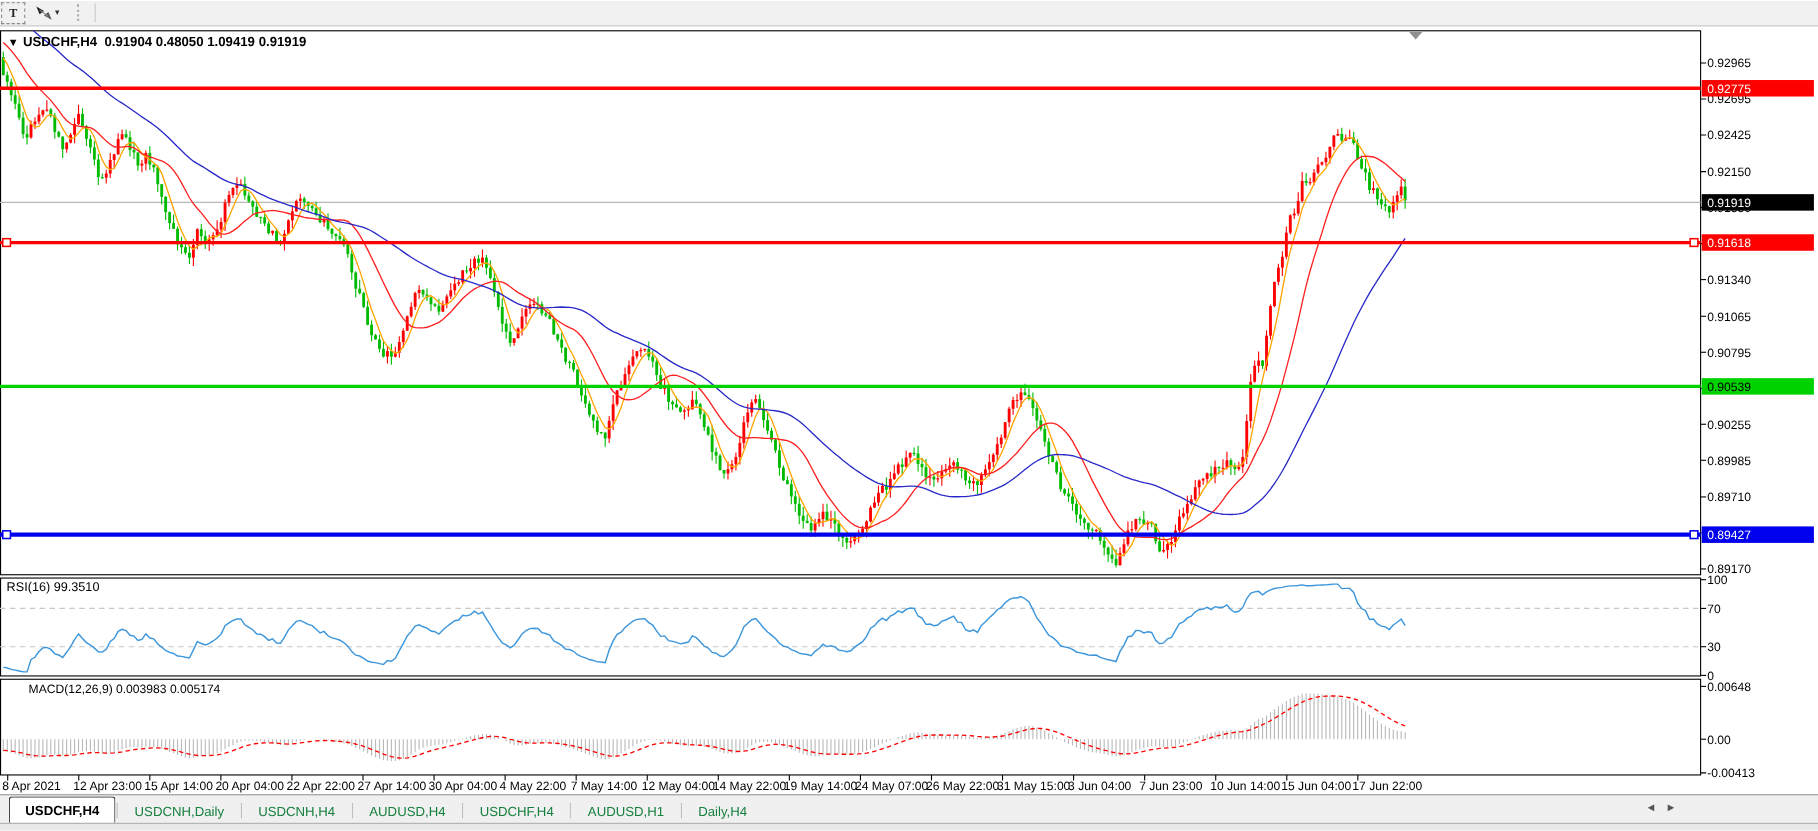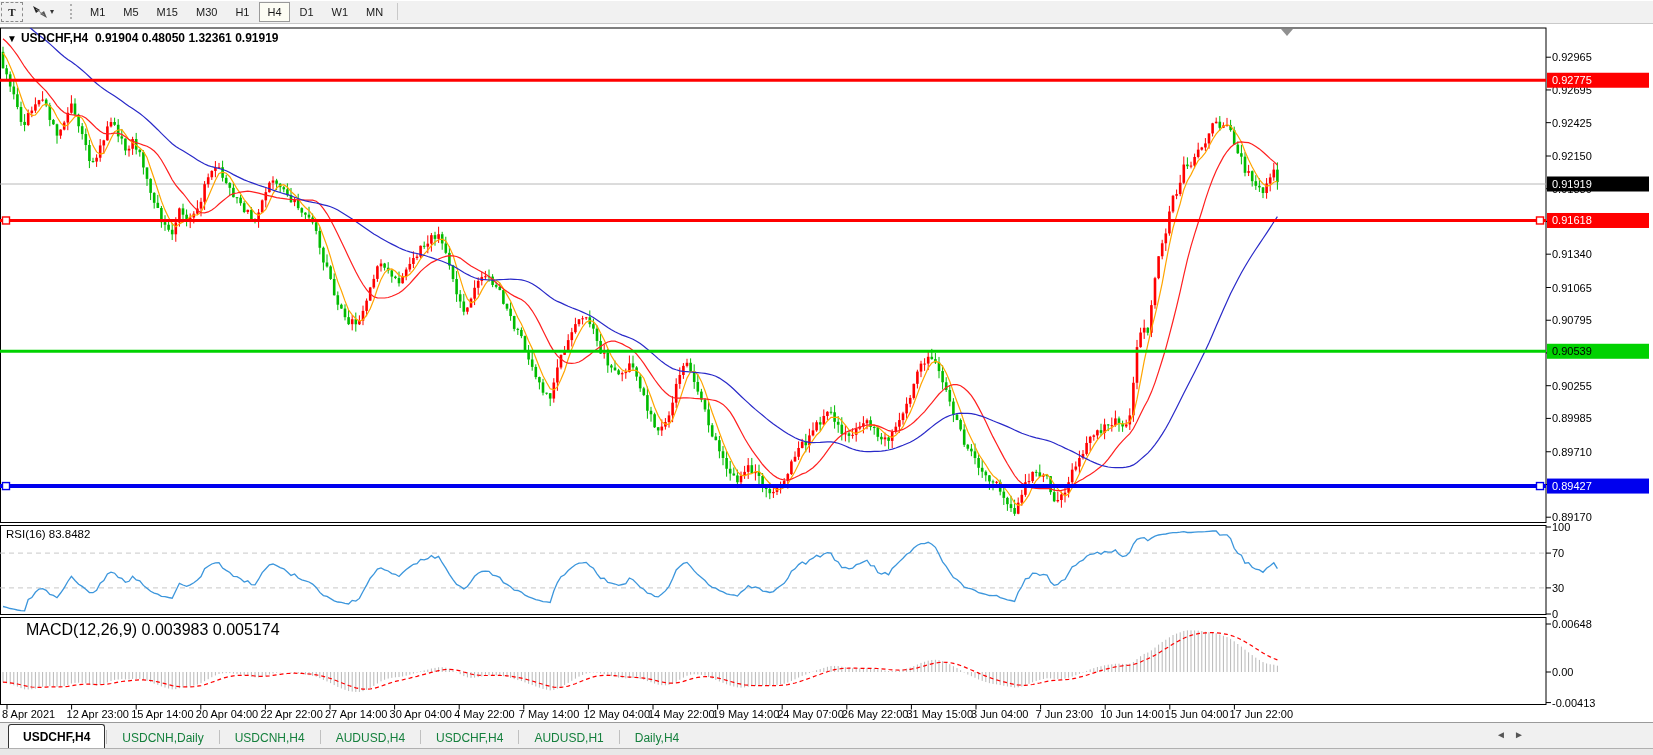--- a/index.html
+++ b/index.html
@@ -21,21 +21,21 @@
   .dd-arrow{font-size:8px;color:#333;}
 
   
   #chart{position:absolute;left:0;top:26px;}
 
   
   .overlay{position:absolute;z-index:5;font-size:12px;color:#000;white-space:nowrap;pointer-events:none;}
   #symbol-title{left:7px;top:31px;font-weight:bold;}
   #symbol-title .marker{font-size:10px;margin-right:4px;}
   #rsi-label{left:6px;top:528px;font-size:11.5px;}
-  #macd-label{left:6px;top:621px;font-size:16px;padding-left:20px;}
+  #macd-label{left:6px;top:621px;font-size:11px;padding-left:20px;}
 
   
   #tabbar{position:absolute;left:0;top:722px;width:1653px;height:26px;background:#f0f0f0;
     border-top:1px solid #9a9a9a;display:flex;align-items:flex-end;padding-left:8px;box-sizing:border-box;}
   .tab{display:inline-flex;align-items:center;height:21px;padding:0 14px;font-size:12px;color:#15803d;
     position:relative;cursor:default;}
   .tab.active{background:#ffffff;color:#000;font-weight:bold;border:1px solid #333;border-bottom:none;
     border-radius:3px 3px 0 0;height:23px;}
   .tabsep{width:1px;height:14px;background:#c0c0c0;margin:0 1px 4px 1px;}
   .tab-arrow{position:absolute;top:6px;font-size:10px;color:#555;cursor:default;}
@@ -53,31 +53,20 @@
     <span class="tbtn" id="text-tool-btn">T</span>
     <span class="tbtn" id="cursor-tool-btn">
       <svg width="16" height="14" viewBox="0 0 16 14">
         <polygon points="1,1 8,5 4,8" fill="#222"></polygon>
         <polygon points="15,13 8,9 12,6" fill="#555"></polygon>
         <line x1="4" y1="4" x2="12" y2="10" stroke="#888" stroke-width="1"></line>
       </svg>
       <span class="dd-arrow">▾</span>
     </span>
     <span class="grip"></span>
-    <span id="tf-buttons" style="display:inline-flex;">
-        <span class="tfbtn">M1</span>
-        <span class="tfbtn">M5</span>
-        <span class="tfbtn">M15</span>
-        <span class="tfbtn">M30</span>
-        <span class="tfbtn">H1</span>
-        <span class="tfbtn active">H4</span>
-        <span class="tfbtn">D1</span>
-        <span class="tfbtn">W1</span>
-        <span class="tfbtn">MN</span>
-      </span>
     <span class="vsep"></span>
   </div>
 
   <svg id="chart" width="1653" height="696" viewBox="0 26 1653 696">
       <defs>
         <clipPath id="clipMain">
           <rect x="0" y="28" width="1546" height="494.5"></rect>
         </clipPath>
         <clipPath id="clipRsi">
           <rect x="0" y="525.5" width="1546" height="89"></rect>
@@ -1269,24 +1258,24 @@
         <line x1="1105.1999999999998" y1="704.5" x2="1105.1999999999998" y2="709.5" stroke="#000" stroke-width="1"></line>
         <text x="1100.1999999999998" y="718" fill="#000" font-size="11" font-family="&quot;Liberation Sans&quot;,sans-serif">10 Jun 14:00</text>
         <line x1="1169.8" y1="704.5" x2="1169.8" y2="709.5" stroke="#000" stroke-width="1"></line>
         <text x="1164.8" y="718" fill="#000" font-size="11" font-family="&quot;Liberation Sans&quot;,sans-serif">15 Jun 04:00</text>
         <line x1="1234.3999999999999" y1="704.5" x2="1234.3999999999999" y2="709.5" stroke="#000" stroke-width="1"></line>
         <text x="1229.3999999999999" y="718" fill="#000" font-size="11" font-family="&quot;Liberation Sans&quot;,sans-serif">17 Jun 22:00</text>
       </g>
     </svg>
 
   <div class="overlay" id="symbol-title">
-    <span class="marker">▼</span><span>USDCHF,H4</span>&nbsp;&nbsp;<span>0.91904</span>&nbsp;<span>0.48050</span>&nbsp;<span>1.32361</span>&nbsp;<span>0.91919</span>
+    <span class="marker">▼</span><span>USDCHF,H4</span>&nbsp;&nbsp;<span>0.91904</span>&nbsp;<span>0.48050</span>&nbsp;<span>1.09419</span>&nbsp;<span>0.91919</span>
   </div>
   <div class="overlay" id="rsi-label">
-    <span>RSI(16)</span>&nbsp;<span>83.8482</span>
+    <span>RSI(16)</span>&nbsp;<span>99.3510</span>
   </div>
   <div class="overlay" id="macd-label">
     <span>MACD(12,26,9)</span>&nbsp;<span>0.003983</span>&nbsp;<span>0.005174</span>
   </div>
 
   <div id="tabbar">
     <span id="tabs-container" style="display:inline-flex;align-items:flex-end;">
         <span class="tab active">USDCHF,H4</span>
         <span class="tabsep"></span>
         <span class="tab">USDCNH,Daily</span>

